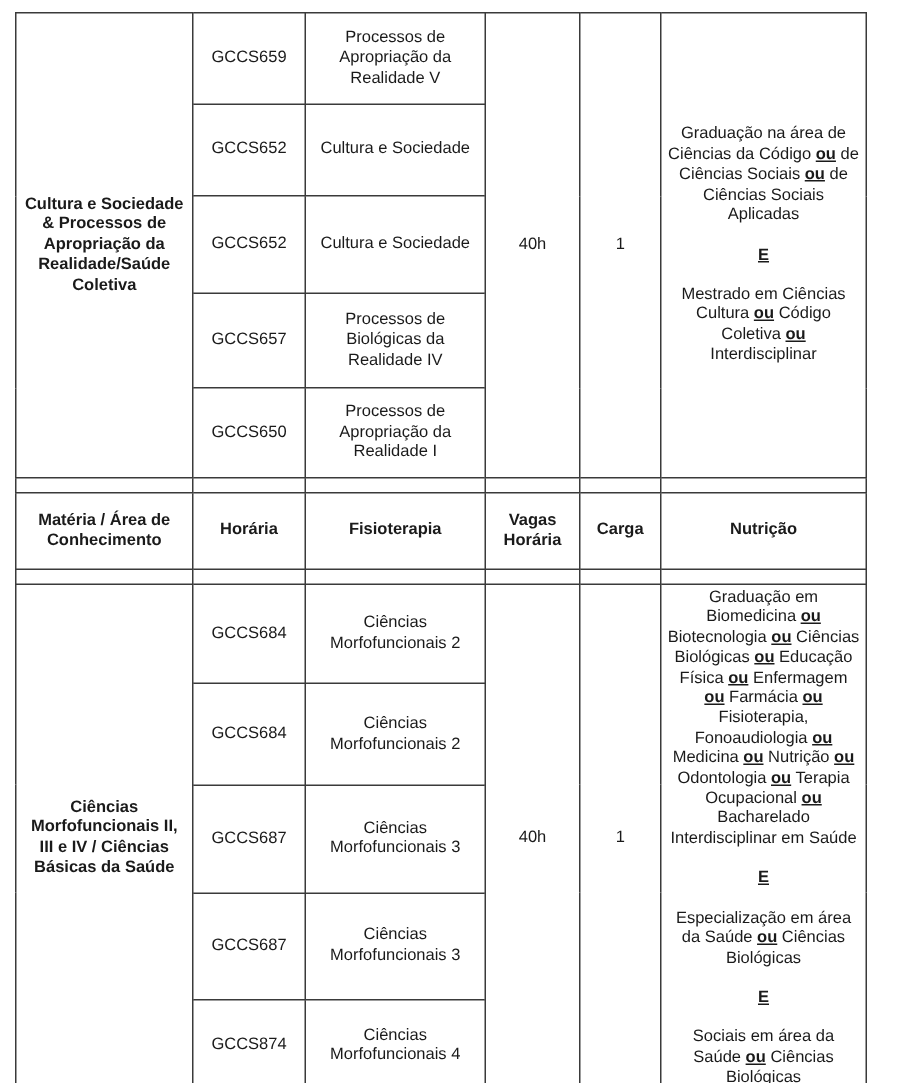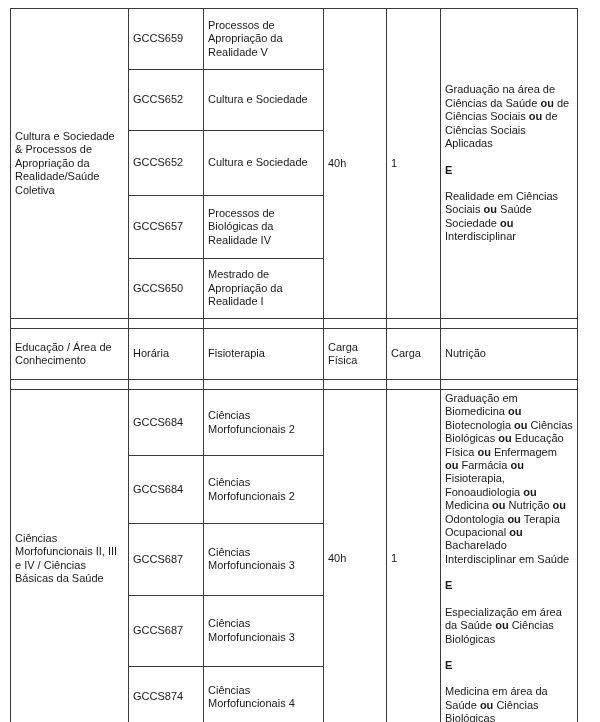--- a/index.html
+++ b/index.html
@@ -16,30 +16,31 @@
     left: 10px;
     top: 8px;
     width: 567px;
     border-collapse: collapse;
     table-layout: fixed;
   }
   .doc-table td {
     border: 1.5px solid #3a3a3a;
     font-size: 11px;
     line-height: 1.22;
+    text-align: center;
     vertical-align: middle;
     padding: 2px 4px;
     overflow: hidden;
     word-wrap: break-word;
   }
-  .doc-table td.bold { font-weight: normal; }
+  .doc-table td.bold { font-weight: bold; }
   .doc-table tr.spacer td { padding: 0; height: 9px; }
   .rt-cell { padding: 4px 3px; }
   .rtb + .rtb { margin-top: 13px; }
-  .rtb b { font-weight: bold; }
+  .rtb b { font-weight: bold; text-decoration: underline; }
 </style>
 </head>
 <body>
 
 <div class="page">
   <table class="doc-table">
     <colgroup>
       <col style="width:118px">
       <col style="width:75px">
       <col style="width:120px">
@@ -49,56 +50,56 @@
     </colgroup>
 
     <tbody>
         <tr style="height:61px">
       <td class="bold" rowspan="5">Cultura e Sociedade &amp; Processos de Apropriação da Realidade/Saúde Coletiva</td>
       <td>GCCS659</td>
       <td>Processos de Apropriação da Realidade V</td>
       <td rowspan="5">40h</td>
       <td rowspan="5">1</td>
       <td rowspan="5" class="rt-cell">
-            <div class="rtb"><span>Graduação na área de Ciências da Saúde </span><b>ou</b><span> de Ciências Sociais </span><b>ou</b><span> de Ciências Sociais Aplicadas</span></div>
+            <div class="rtb"><span>Graduação na área de Ciências da Código </span><b>ou</b><span> de Ciências Sociais </span><b>ou</b><span> de Ciências Sociais Aplicadas</span></div>
             <div class="rtb"><b>E</b></div>
-            <div class="rtb"><span>Realidade em Ciências Sociais </span><b>ou</b><span> Saúde Sociedade </span><b>ou</b><span> Interdisciplinar</span></div>
+            <div class="rtb"><span>Mestrado em Ciências Cultura </span><b>ou</b><span> Código Coletiva </span><b>ou</b><span> Interdisciplinar</span></div>
           </td>
     </tr>
     <tr style="height:61px">
       <td>GCCS652</td>
       <td>Cultura e Sociedade</td>
     </tr>
     <tr style="height:65px">
       <td>GCCS652</td>
       <td>Cultura e Sociedade</td>
     </tr>
     <tr style="height:63px">
       <td>GCCS657</td>
       <td>Processos de Biológicas da Realidade IV</td>
     </tr>
     <tr style="height:60px">
       <td>GCCS650</td>
-      <td>Mestrado de Apropriação da Realidade I</td>
+      <td>Processos de Apropriação da Realidade I</td>
     </tr>
 
     <tr class="spacer">
       <td></td>
       <td></td>
       <td></td>
       <td></td>
       <td></td>
       <td></td>
     </tr>
 
     <tr style="height:51px">
-      <td class="bold">Educação / Área de Conhecimento</td>
+      <td class="bold">Matéria / Área de Conhecimento</td>
       <td class="bold">Horária</td>
       <td class="bold">Fisioterapia</td>
-      <td class="bold">Carga Física</td>
+      <td class="bold">Vagas Horária</td>
       <td class="bold">Carga</td>
       <td class="bold">Nutrição</td>
     </tr>
 
     <tr class="spacer">
       <td></td>
       <td></td>
       <td></td>
       <td></td>
       <td></td>
@@ -109,21 +110,21 @@
       <td class="bold" rowspan="5">Ciências Morfofuncionais II, III e IV / Ciências Básicas da Saúde</td>
       <td>GCCS684</td>
       <td>Ciências Morfofuncionais 2</td>
       <td rowspan="5">40h</td>
       <td rowspan="5">1</td>
       <td rowspan="5" class="rt-cell">
             <div class="rtb"><span>Graduação em Biomedicina </span><b>ou</b><span> Biotecnologia </span><b>ou</b><span> Ciências Biológicas </span><b>ou</b><span> Educação Física </span><b>ou</b><span> Enfermagem </span><b>ou</b><span> Farmácia </span><b>ou</b><span> Fisioterapia, Fonoaudiologia </span><b>ou</b><span> Medicina </span><b>ou</b><span> Nutrição </span><b>ou</b><span> Odontologia </span><b>ou</b><span> Terapia Ocupacional </span><b>ou</b><span> Bacharelado Interdisciplinar em Saúde</span></div>
             <div class="rtb"><b>E</b></div>
             <div class="rtb"><span>Especialização em área da Saúde </span><b>ou</b><span> Ciências Biológicas</span></div>
             <div class="rtb"><b>E</b></div>
-            <div class="rtb"><span>Medicina em área da Saúde </span><b>ou</b><span> Ciências Biológicas</span></div>
+            <div class="rtb"><span>Sociais em área da Saúde </span><b>ou</b><span> Ciências Biológicas</span></div>
           </td>
     </tr>
     <tr style="height:61px">
       <td>GCCS684</td>
       <td>Ciências Morfofuncionais 2</td>
     </tr>
     <tr style="height:65px">
       <td>GCCS687</td>
       <td>Ciências Morfofuncionais 3</td>
     </tr>

